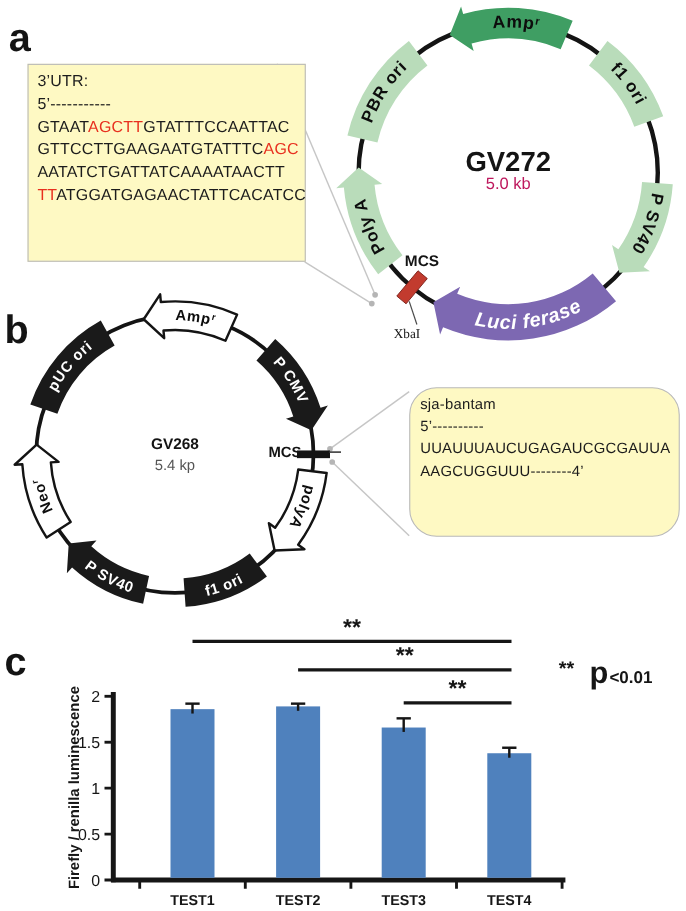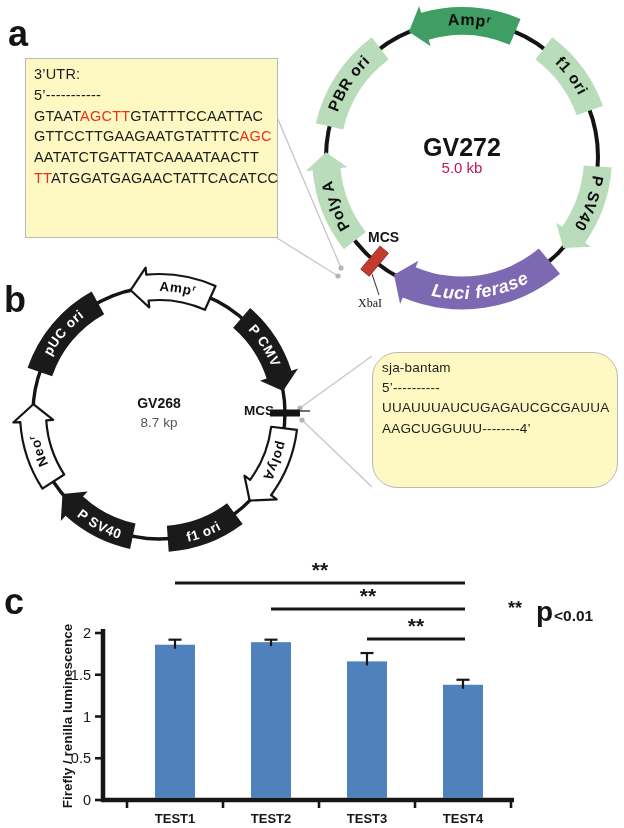--- a/index.html
+++ b/index.html
@@ -156,18 +156,18 @@
   <div id="seq-box-b" class="seq-box">
       <div class="seq-line"><span>sja-bantam</span></div>
       <div class="seq-line"><span>5’----------</span></div>
       <div class="seq-line"><span>UUAUUUAUCUGAGAUCGCGAUUA</span></div>
       <div class="seq-line"><span>AAGCUGGUUU--------4’</span></div>
     </div>
 
   <div id="gv272-name" class="center-label">GV272</div>
   <div id="gv272-size" class="center-label">5.0 kb</div>
   <div id="gv268-name" class="center-label">GV268</div>
-  <div id="gv268-size" class="center-label">8.7 kp</div>
+  <div id="gv268-size" class="center-label">5.4 kp</div>
 
   <div id="mcs-a" class="center-label">MCS</div>
   <div id="xbai-a" class="center-label">XbaI</div>
   <div id="mcs-b" class="center-label">MCS</div>
 </div>
 
 </body></html>

